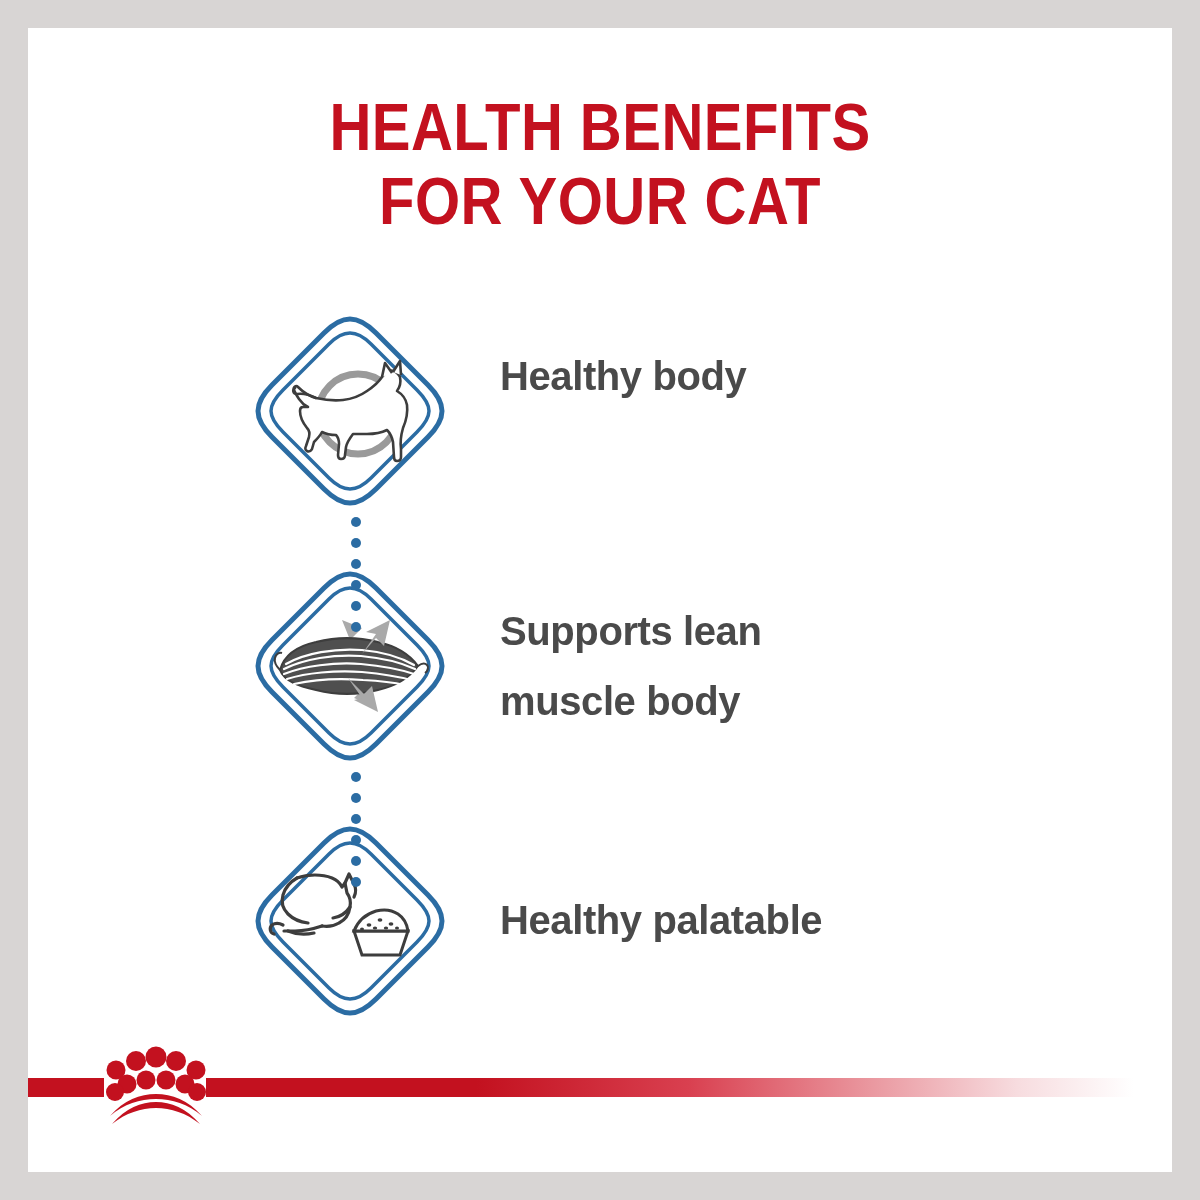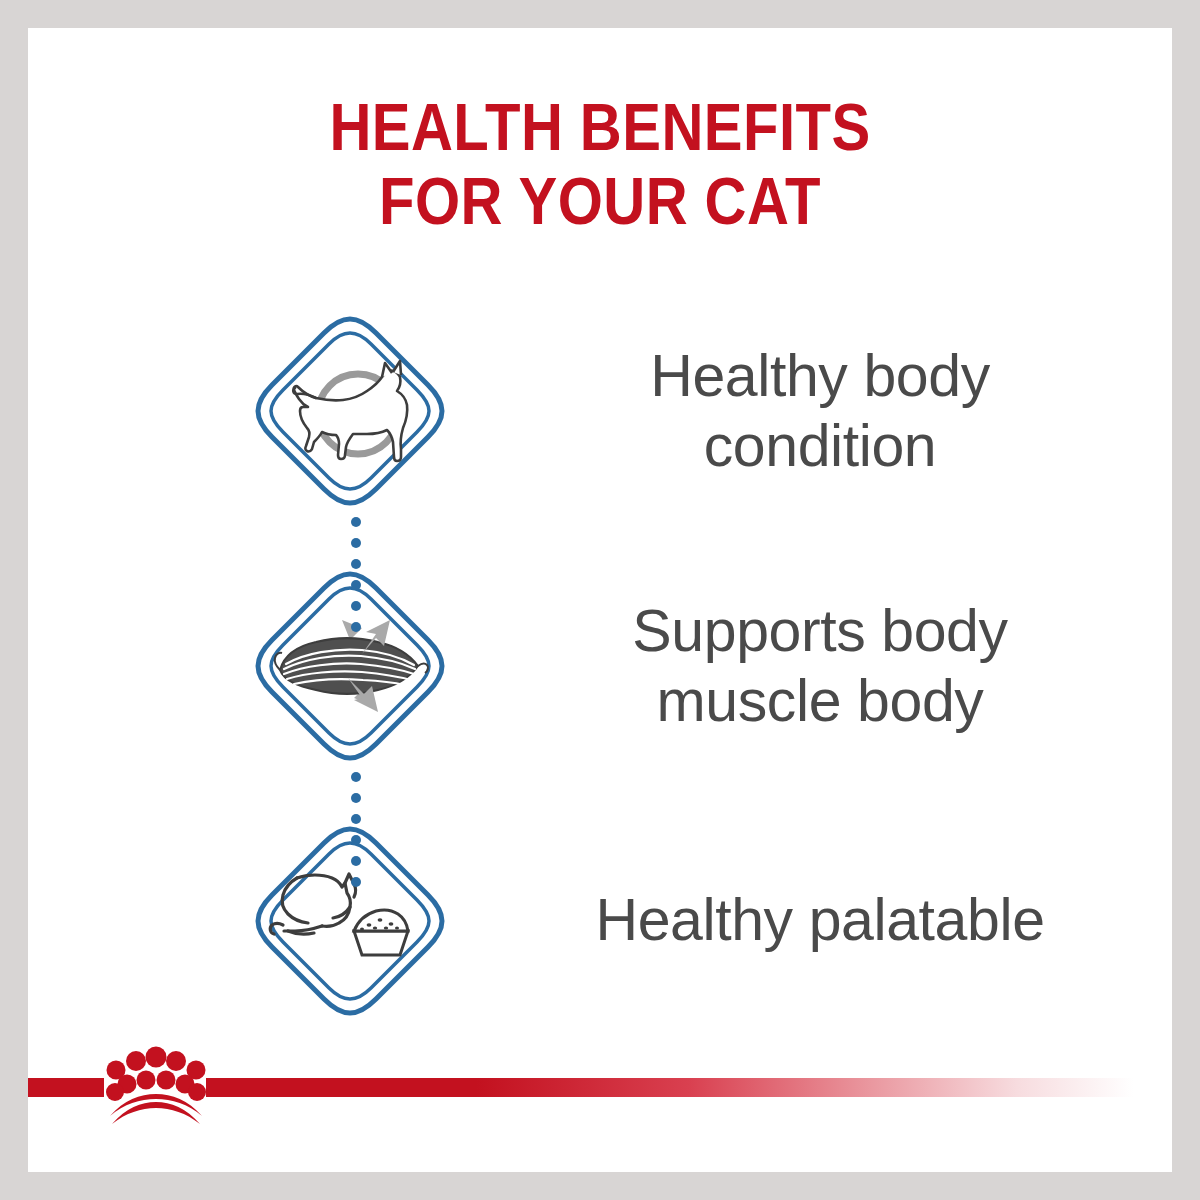--- a/index.html
+++ b/index.html
@@ -80,25 +80,24 @@
     display: block;
     width: 200px;
     height: 200px;
   }
 
   .benefit-label {
     position: absolute;
     left: 472px;
     width: 640px;
     color: #4a4a4a;
-    font-size: 59px;
+    font-size: 40px;
     line-height: 70px;
-    font-weight: normal;
+    font-weight: bold;
     letter-spacing: -0.4px;
-    text-align: center;
   }
   .benefit-label.two-line { top: 30px; }
   .benefit-label.one-line { top: 64px; }
 
   
   .connector {
     position: absolute;
     left: 322px;
     width: 12px;
     display: flex;
@@ -175,21 +174,20 @@
             <path d="M150 66 C151 71 150 76 147 80 C152 83 156 88 157 94 C158 102 156 110 153 117 C151 124 150 131 151 138 L151 146 C151 149 149 150 147 150 C145 150 144 148 144 146 L143 131 C142 126 140 122 137 119 C131 122 124 123 117 123 L103 123 C100 127 97 131 96 136 L95 144 C95 147 93 148 91 148 C89 148 88 146 88 144 L89 133 C89 129 88 126 86 124 C81 124 76 123 72 121 C70 125 67 128 64 131 L62 138 C61 140 59 141 57 140 C55 139 55 137 56 135 L59 126 C60 122 59 119 57 117 C53 112 50 106 50 100 C50 98 51 96 53 96 L58 96 C54 94 51 91 49 88 C47 85 45 82 44 79 C43 76 46 74 48 76 C53 81 59 85 66 87 C75 89 84 90 93 89 C102 88 110 85 117 80 C123 76 128 72 132 66 C134 63 136 61 139 60 C142 59 145 60 147 62 C148 63 149 64 150 66 Z" fill="#ffffff" stroke="#3d3d3d" stroke-width="2.6" stroke-linejoin="round"></path>
 
             <path d="M132 66 L135 52 L142 62" fill="#ffffff" stroke="#3d3d3d" stroke-width="2.6" stroke-linejoin="round"></path>
             <path d="M143 61 L150 50 L151 64" fill="#ffffff" stroke="#3d3d3d" stroke-width="2.6" stroke-linejoin="round"></path>
 
             <path d="M66 87 C60 84 53 82 47 83 C43 83 42 79 45 77" fill="none" stroke="#3d3d3d" stroke-width="2.6" stroke-linecap="round"></path>
           </svg>
         </div>
         <div class="benefit-label two-line">
           <div>Healthy body</div>
-          <div>condition</div>
         </div>
       </div>
 
       <div class="benefit-row">
         <div class="icon-slot">
           <svg viewBox="0 0 200 200" xmlns="http://www.w3.org/2000/svg">
             <g fill="none" stroke="#2b6ca3" stroke-linejoin="round" stroke-linecap="round">
               <path d="M100 8 C110 8 118 14 126 22 L178 74 C186 82 192 90 192 100 C192 110 186 118 178 126 L126 178 C118 186 110 192 100 192 C90 192 82 186 74 178 L22 126 C14 118 8 110 8 100 C8 90 14 82 22 74 L74 22 C82 14 90 8 100 8 Z" stroke-width="5"></path>
               <path d="M100 22 C108 22 115 27 121 33 L167 79 C174 86 179 93 179 100 C179 107 174 114 167 121 L121 167 C115 173 108 178 100 178 C92 178 85 173 79 167 L33 121 C26 114 21 107 21 100 C21 93 26 86 33 79 L79 33 C85 27 92 22 100 22 Z" stroke-width="3.5"></path>
             </g>
@@ -214,21 +212,21 @@
               <path d="M168 100 C172 97 175 97 177 99 C179 101 178 105 175 107" fill="none" stroke="#3d3d3d" stroke-width="2"></path>
             </g>
 
             <g fill="#a9a9a9">
               <path d="M112 88 L126 68 L116 66 L140 54 L134 80 L126 72 L112 88 Z"></path>
               <path d="M98 112 L112 132 L104 134 L128 146 L122 120 L114 128 L98 112 Z"></path>
             </g>
           </svg>
         </div>
         <div class="benefit-label two-line">
-          <div>Supports body</div>
+          <div>Supports lean</div>
           <div>muscle body</div>
         </div>
       </div>
 
       <div class="benefit-row">
         <div class="icon-slot">
           <svg viewBox="0 0 200 200" xmlns="http://www.w3.org/2000/svg">
             <g fill="none" stroke="#2b6ca3" stroke-linejoin="round" stroke-linecap="round">
               <path d="M100 8 C110 8 118 14 126 22 L178 74 C186 82 192 90 192 100 C192 110 186 118 178 126 L126 178 C118 186 110 192 100 192 C90 192 82 186 74 178 L22 126 C14 118 8 110 8 100 C8 90 14 82 22 74 L74 22 C82 14 90 8 100 8 Z" stroke-width="5"></path>
               <path d="M100 22 C108 22 115 27 121 33 L167 79 C174 86 179 93 179 100 C179 107 174 114 167 121 L121 167 C115 173 108 178 100 178 C92 178 85 173 79 167 L33 121 C26 114 21 107 21 100 C21 93 26 86 33 79 L79 33 C85 27 92 22 100 22 Z" stroke-width="3.5"></path>

